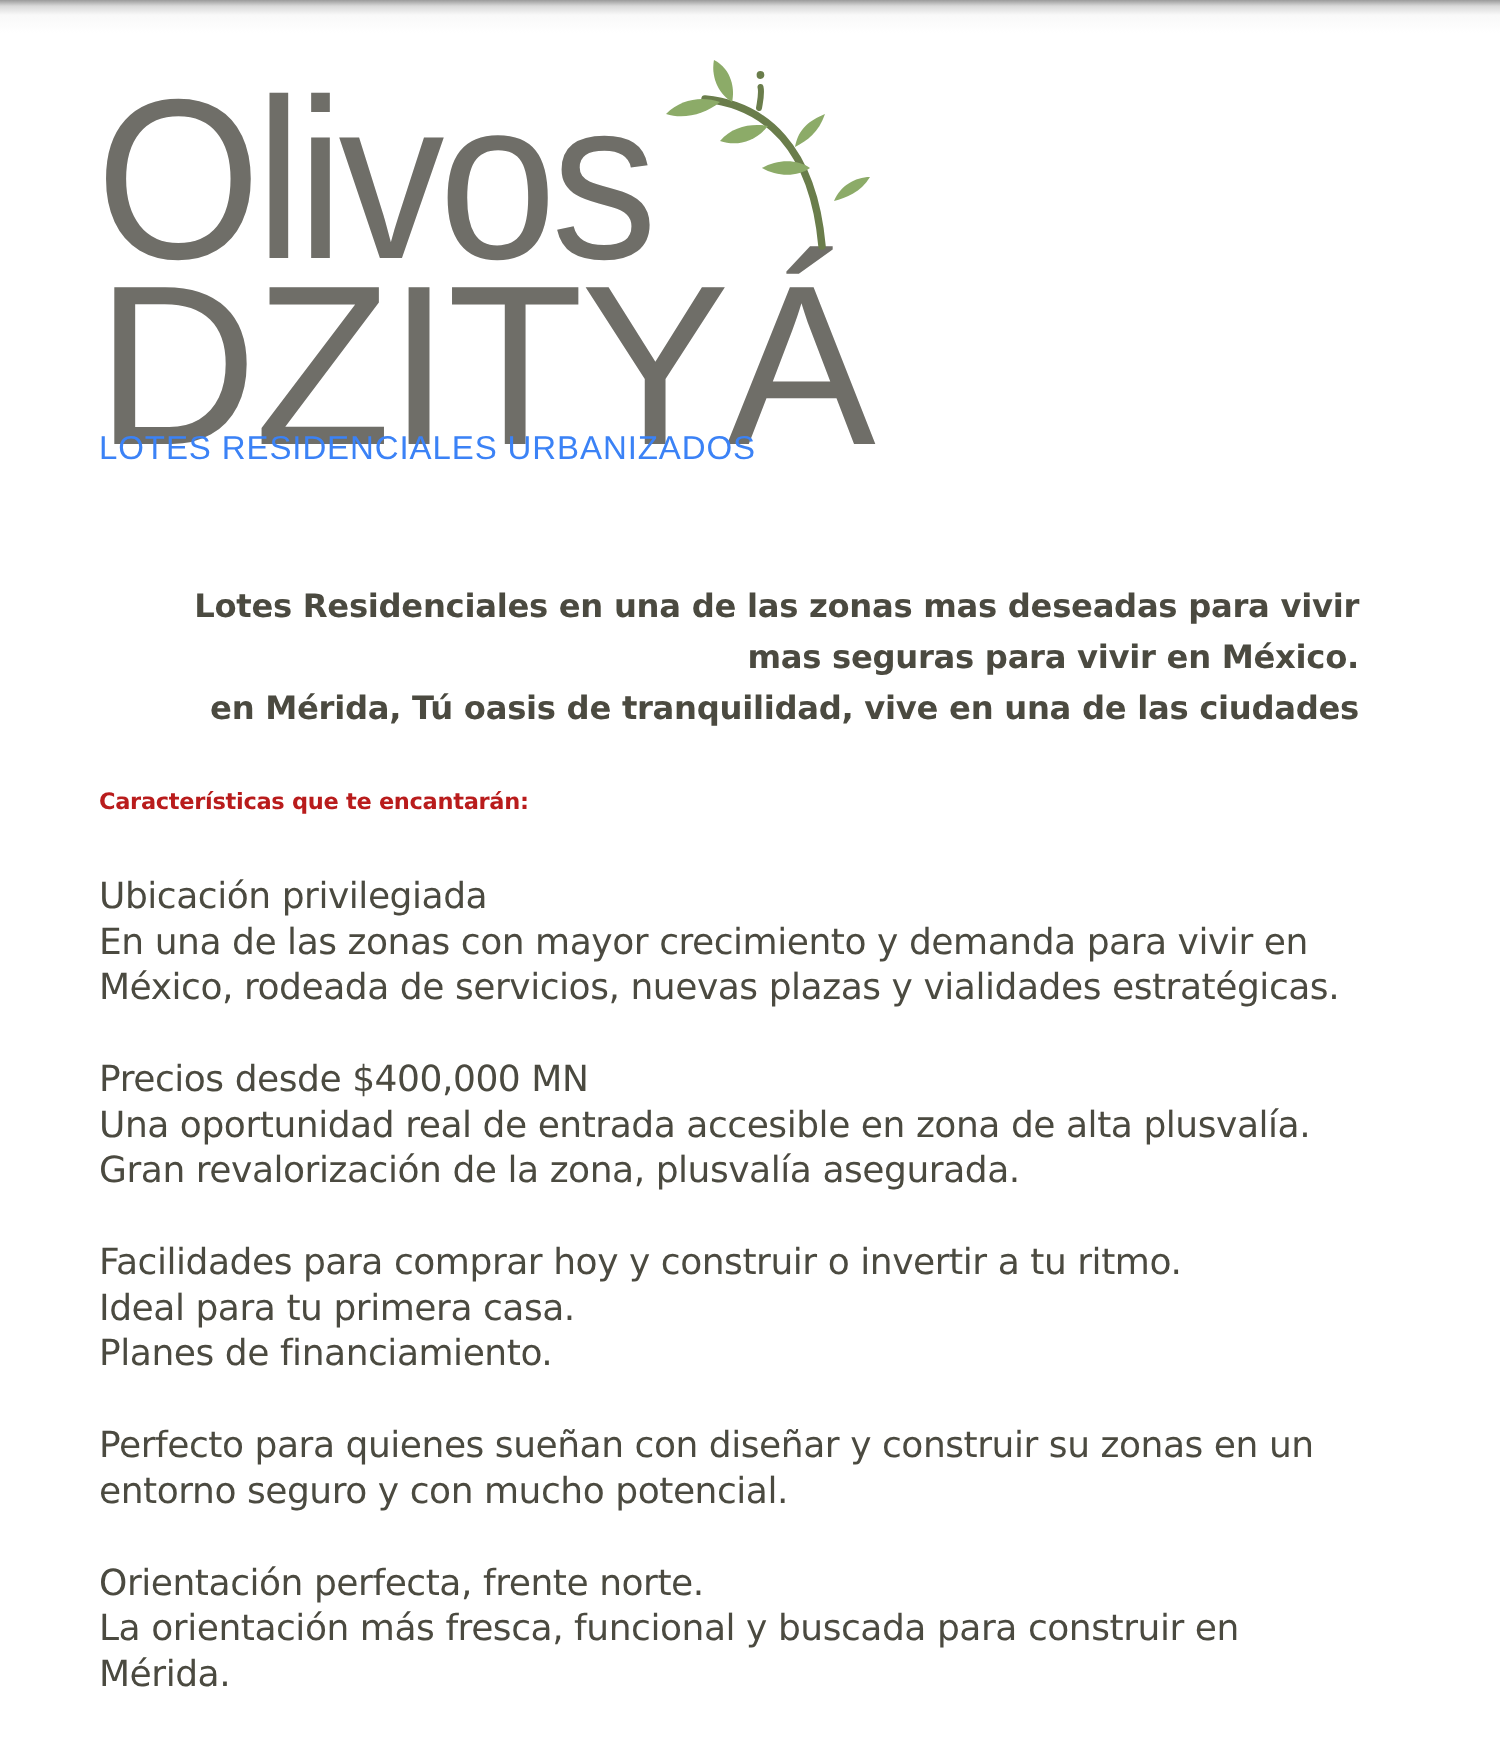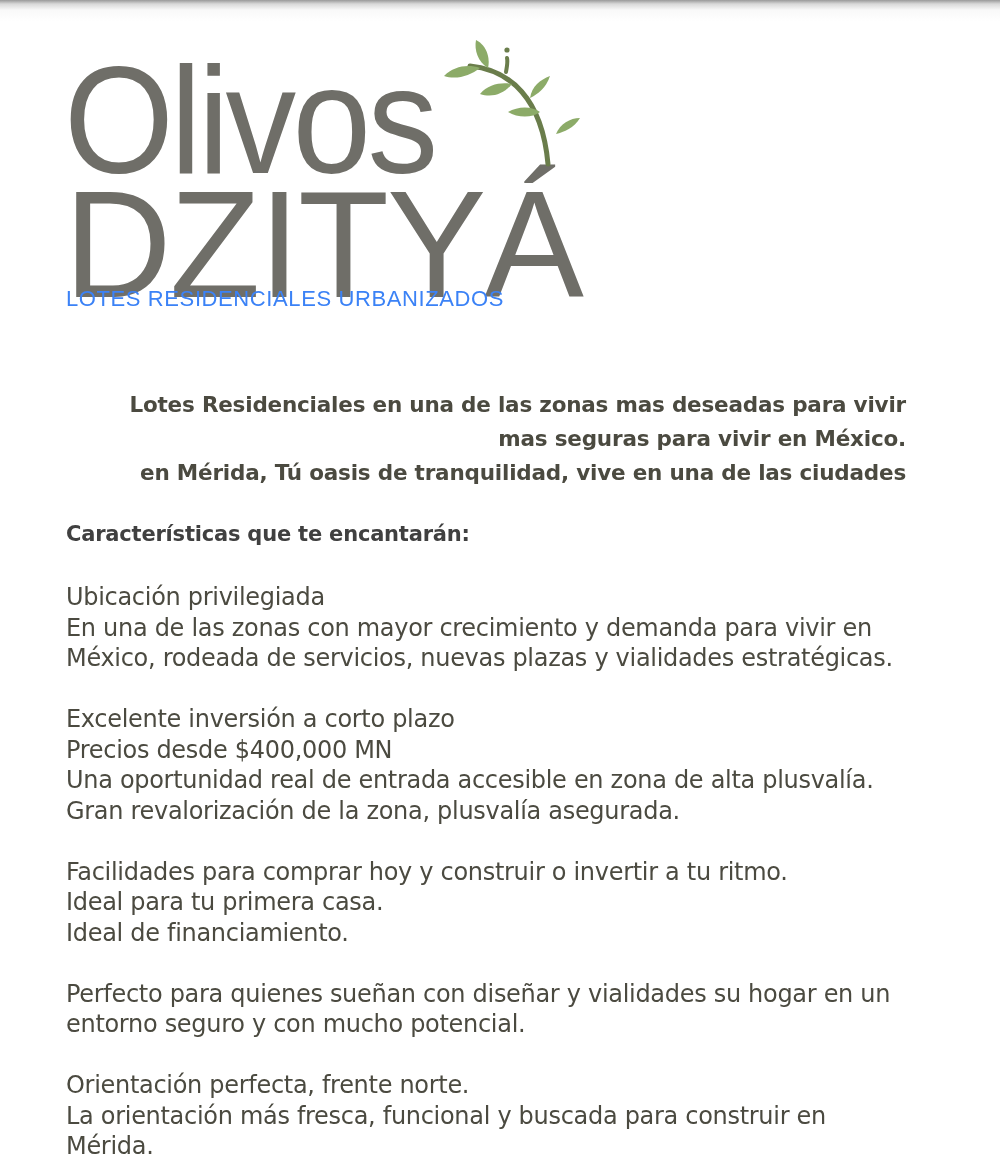--- a/index.html
+++ b/index.html
@@ -91,24 +91,24 @@
       font-size: 21.5px;
       line-height: 34px;
       color: #4b4a40;
       margin: 0;
       letter-spacing: -0.2px;
     }
     .intro span { display: block; white-space: nowrap; text-align: right; }
     .heading {
       font-family: "DejaVu Sans", sans-serif;
       font-weight: 700;
-      font-size: 21px;
+      font-size: 15px;
       line-height: 34px;
       margin: 27px 0 0 0;
-      color: #404040;
+      color: #b91c1c;
       letter-spacing: -0.2px;
     }
     .features {
       margin-top: 31px;
     }
     .feature {
       font-family: "DejaVu Sans", sans-serif;
       font-size: 24px;
       line-height: 30.5px;
       color: #4b4a40;
@@ -150,32 +150,31 @@
 
   <h2 class="heading">Características que te encantarán:</h2>
 
   <div class="features">
     <p class="feature">
       <span>Ubicación privilegiada</span>
       <span>En una de las zonas con mayor crecimiento y demanda para vivir en</span>
       <span>México, rodeada de servicios, nuevas plazas y vialidades estratégicas.</span>
     </p>
     <p class="feature">
-      <span>Excelente inversión a corto plazo</span>
       <span>Precios desde $400,000 MN</span>
       <span>Una oportunidad real de entrada accesible en zona de alta plusvalía.</span>
       <span>Gran revalorización de la zona, plusvalía asegurada.</span>
     </p>
     <p class="feature">
       <span>Facilidades para comprar hoy y construir o invertir a tu ritmo.</span>
       <span>Ideal para tu primera casa.</span>
-      <span>Ideal de financiamiento.</span>
+      <span>Planes de financiamiento.</span>
     </p>
     <p class="feature">
-      <span>Perfecto para quienes sueñan con diseñar y vialidades su hogar en un</span>
+      <span>Perfecto para quienes sueñan con diseñar y construir su zonas en un</span>
       <span>entorno seguro y con mucho potencial.</span>
     </p>
     <p class="feature">
       <span>Orientación perfecta, frente norte.</span>
       <span>La orientación más fresca, funcional y buscada para construir en</span>
       <span>Mérida.</span>
     </p>
   </div>
 </div>
 

